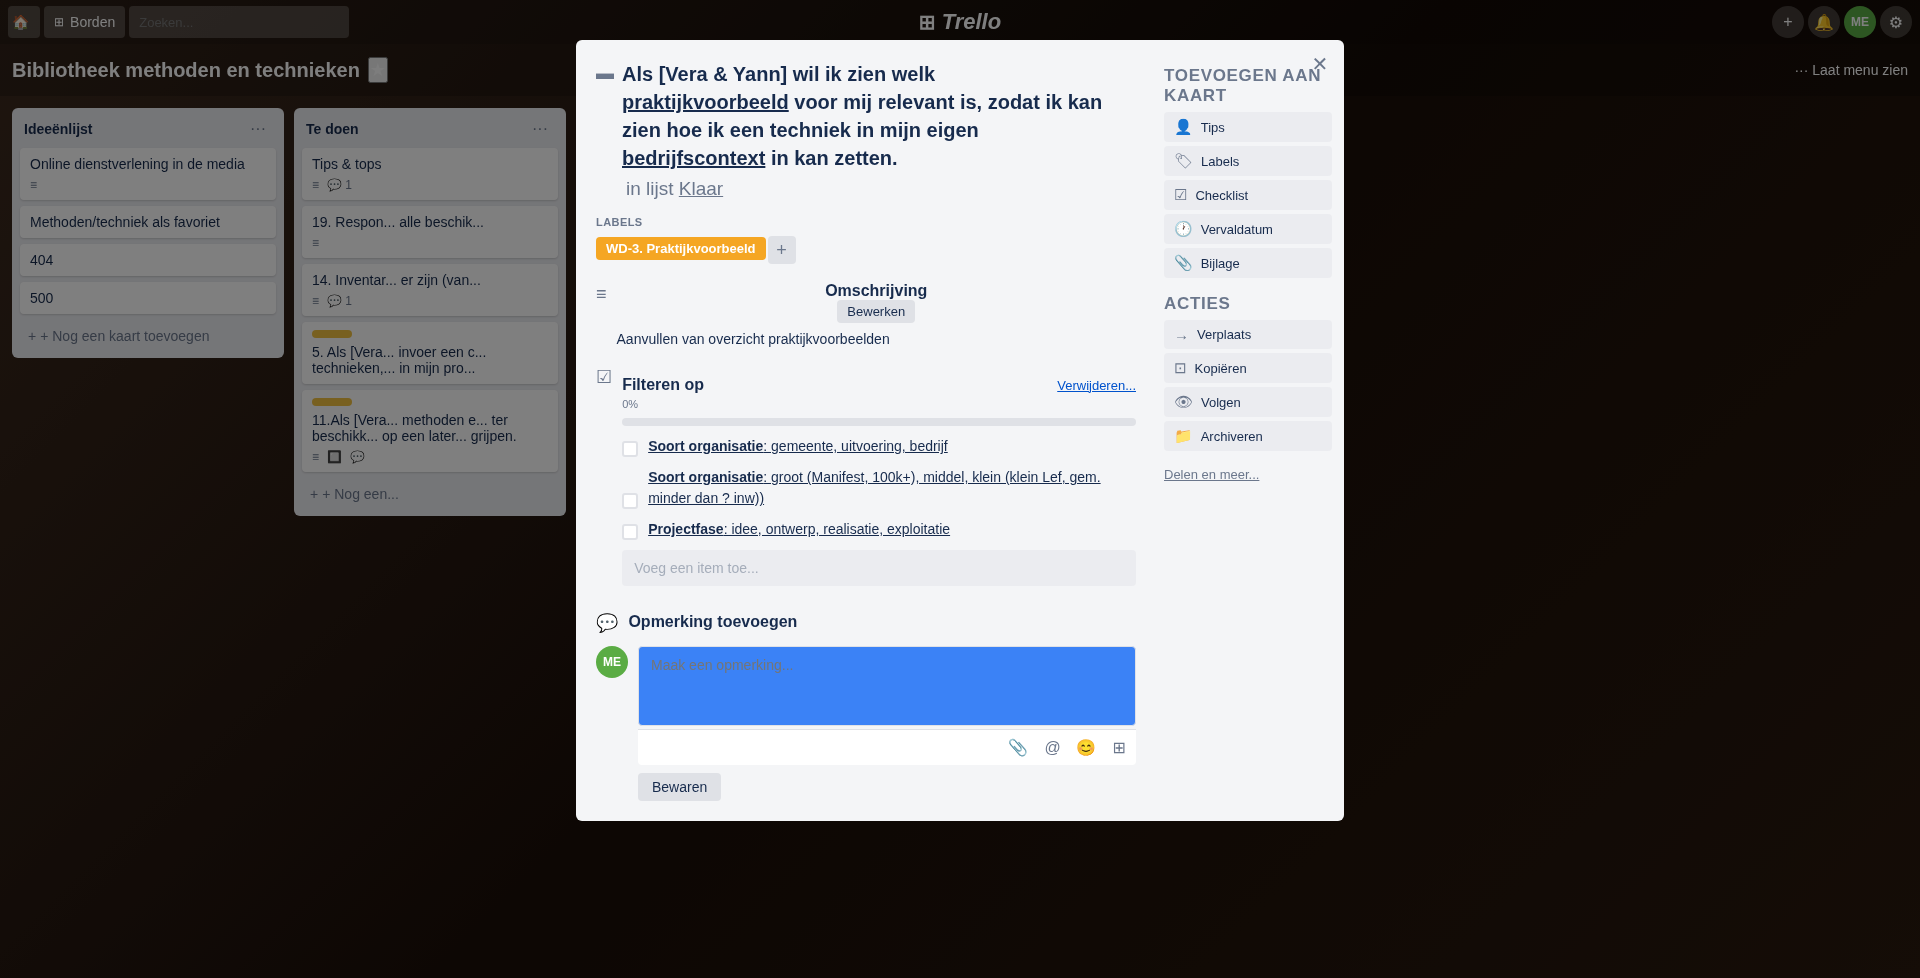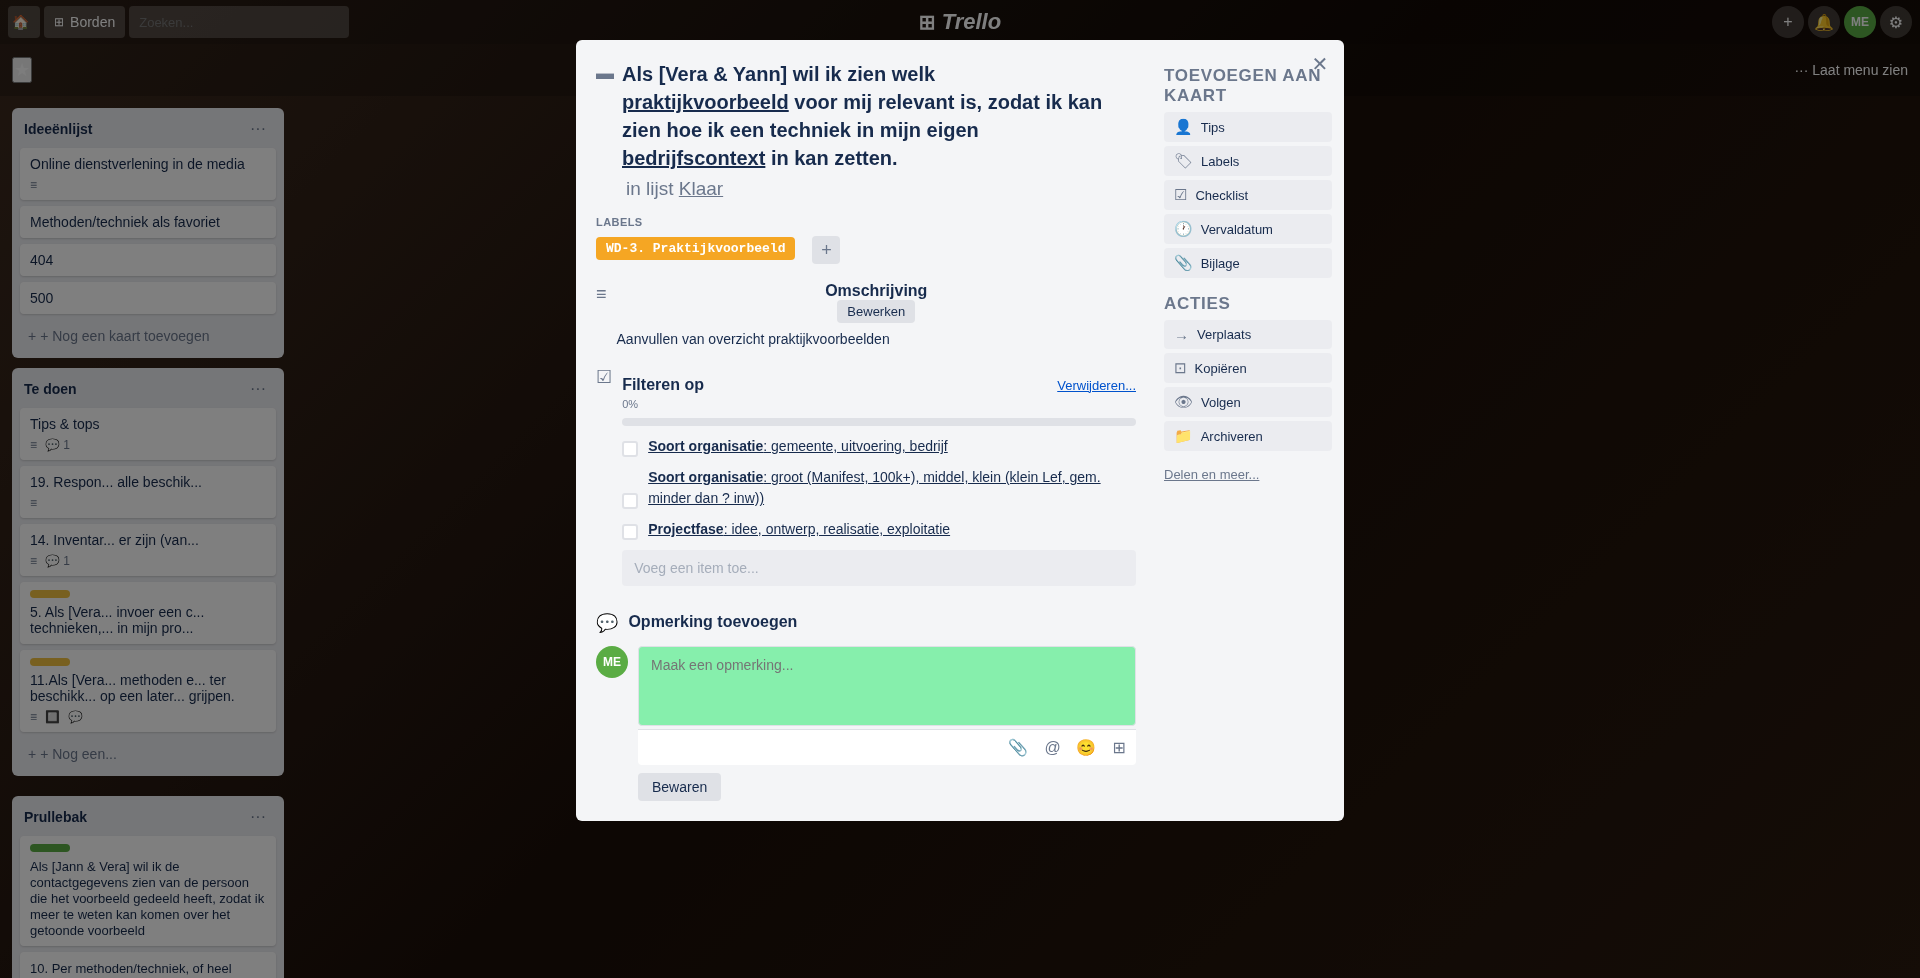--- a/index.html
+++ b/index.html
@@ -293,23 +293,22 @@
     }
     .label-tag {
       display: inline-flex;
       align-items: center;
       background: #f5a623;
       color: #fff;
       border-radius: 4px;
       padding: 4px 10px;
       font-size: 13px;
       font-weight: 600;
-      margin-right: 17px;
+      margin-right: 2px;
       margin-bottom: 4px;
-      font-family: Liberation Mono, monospace;
     }
     .add-label-btn {
       background: #dfe1e6;
       border: none;
       border-radius: 4px;
       width: 28px;
       height: 28px;
       cursor: pointer;
       font-size: 18px;
       color: #6b778c;
@@ -451,21 +450,21 @@
     .comment-input-wrap {
       flex: 1;
     }
     .comment-input {
       width: 100%;
       border: 1px solid #dfe1e6;
       border-radius: 4px;
       padding: 10px 12px;
       font-size: 14px;
       color: #172b4d;
-      background: #86efac;
+      background: #3b82f6;
       resize: none;
       min-height: 80px;
       font-family: inherit;
     }
     .comment-input-icons {
       display: flex;
       justify-content: flex-end;
       gap: 12px;
       padding: 6px 8px;
       border-top: 1px solid #dfe1e6;
@@ -574,29 +573,30 @@
     <div class="topnav-avatar">
       <span>ME</span>
     </div>
     <button class="topnav-icon-btn">
       <span>⚙</span>
     </button>
   </div>
 </nav>
 
 <div class="board-header" style="position:relative;z-index:10;">
+  <h1 class="board-title">Bibliotheek methoden en technieken</h1>
   <button class="board-star">
     <span>★</span>
   </button>
   <button class="board-menu-btn">
     <span>··· Laat menu zien</span>
   </button>
 </div>
 
-<div class="board-area" style="position:relative;z-index:5;flex-direction:column;">
+<div class="board-area" style="position:relative;z-index:5;">
 
   <div class="list">
     <div class="list-header">
       <span class="list-title">Ideeënlijst</span>
       <button class="list-menu-btn">···</button>
     </div>
     <div class="card">
       <span>Online dienstverlening in de media</span>
       <div class="card-icons">
         <span>≡</span>

